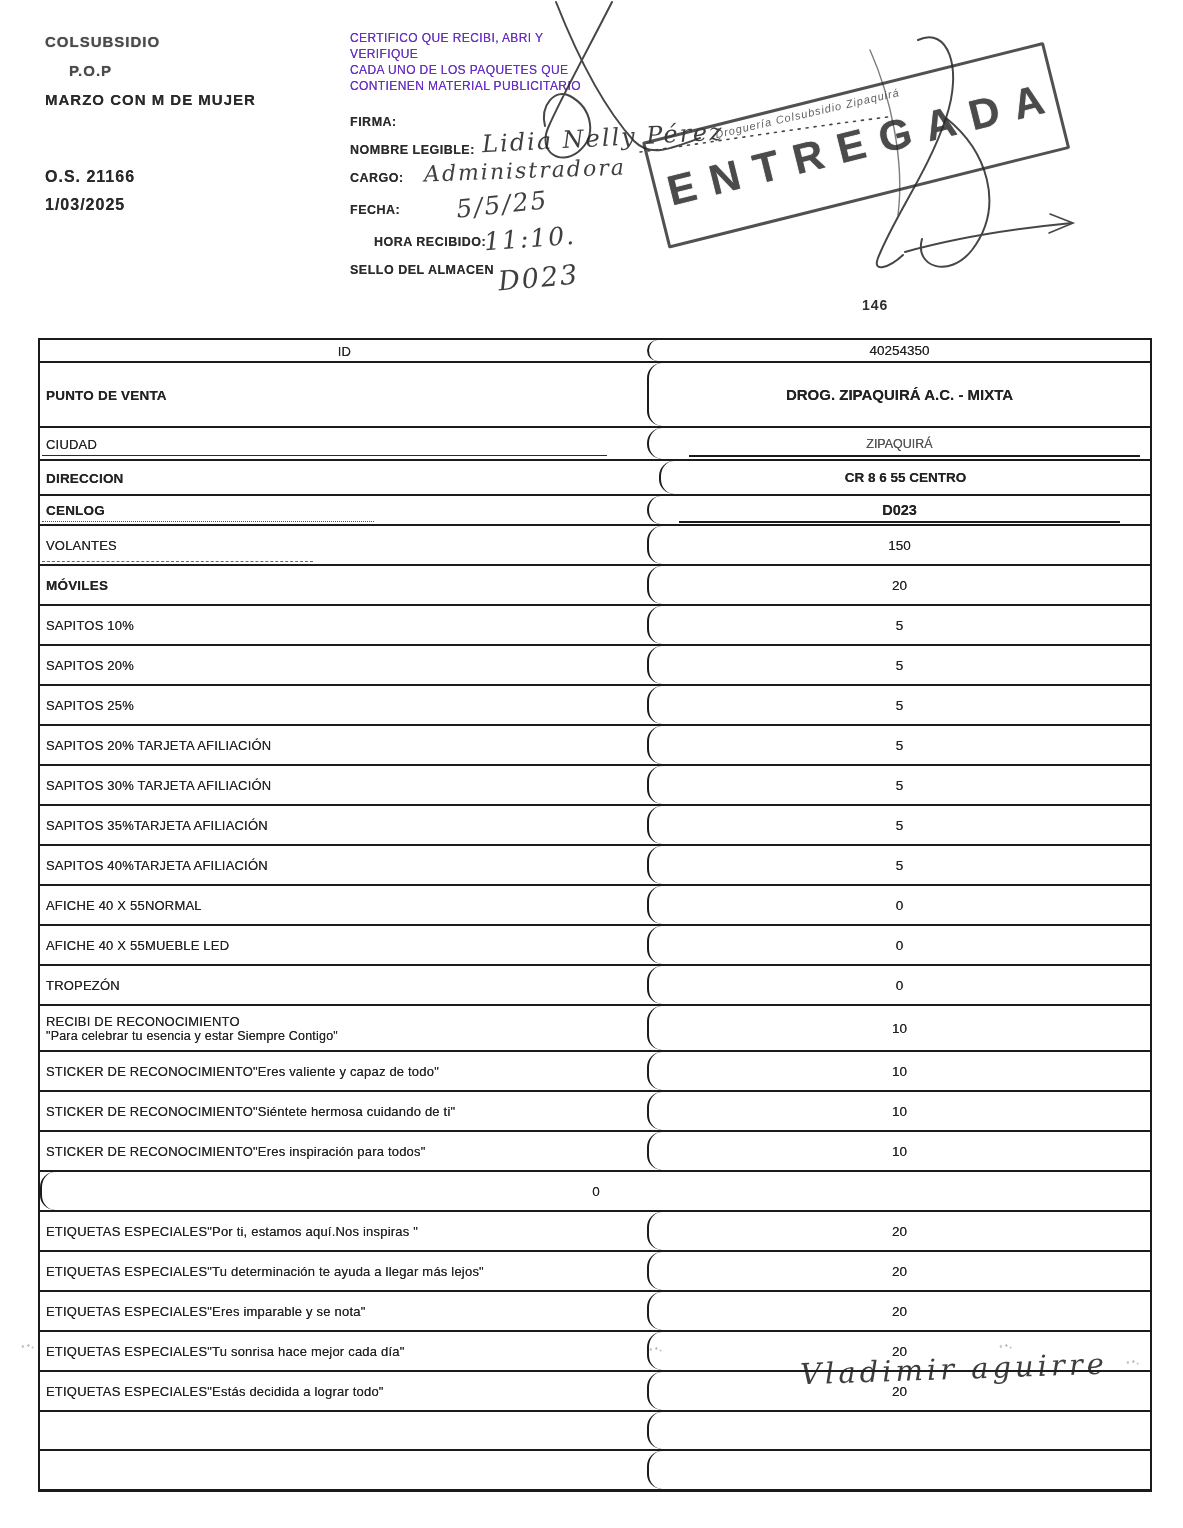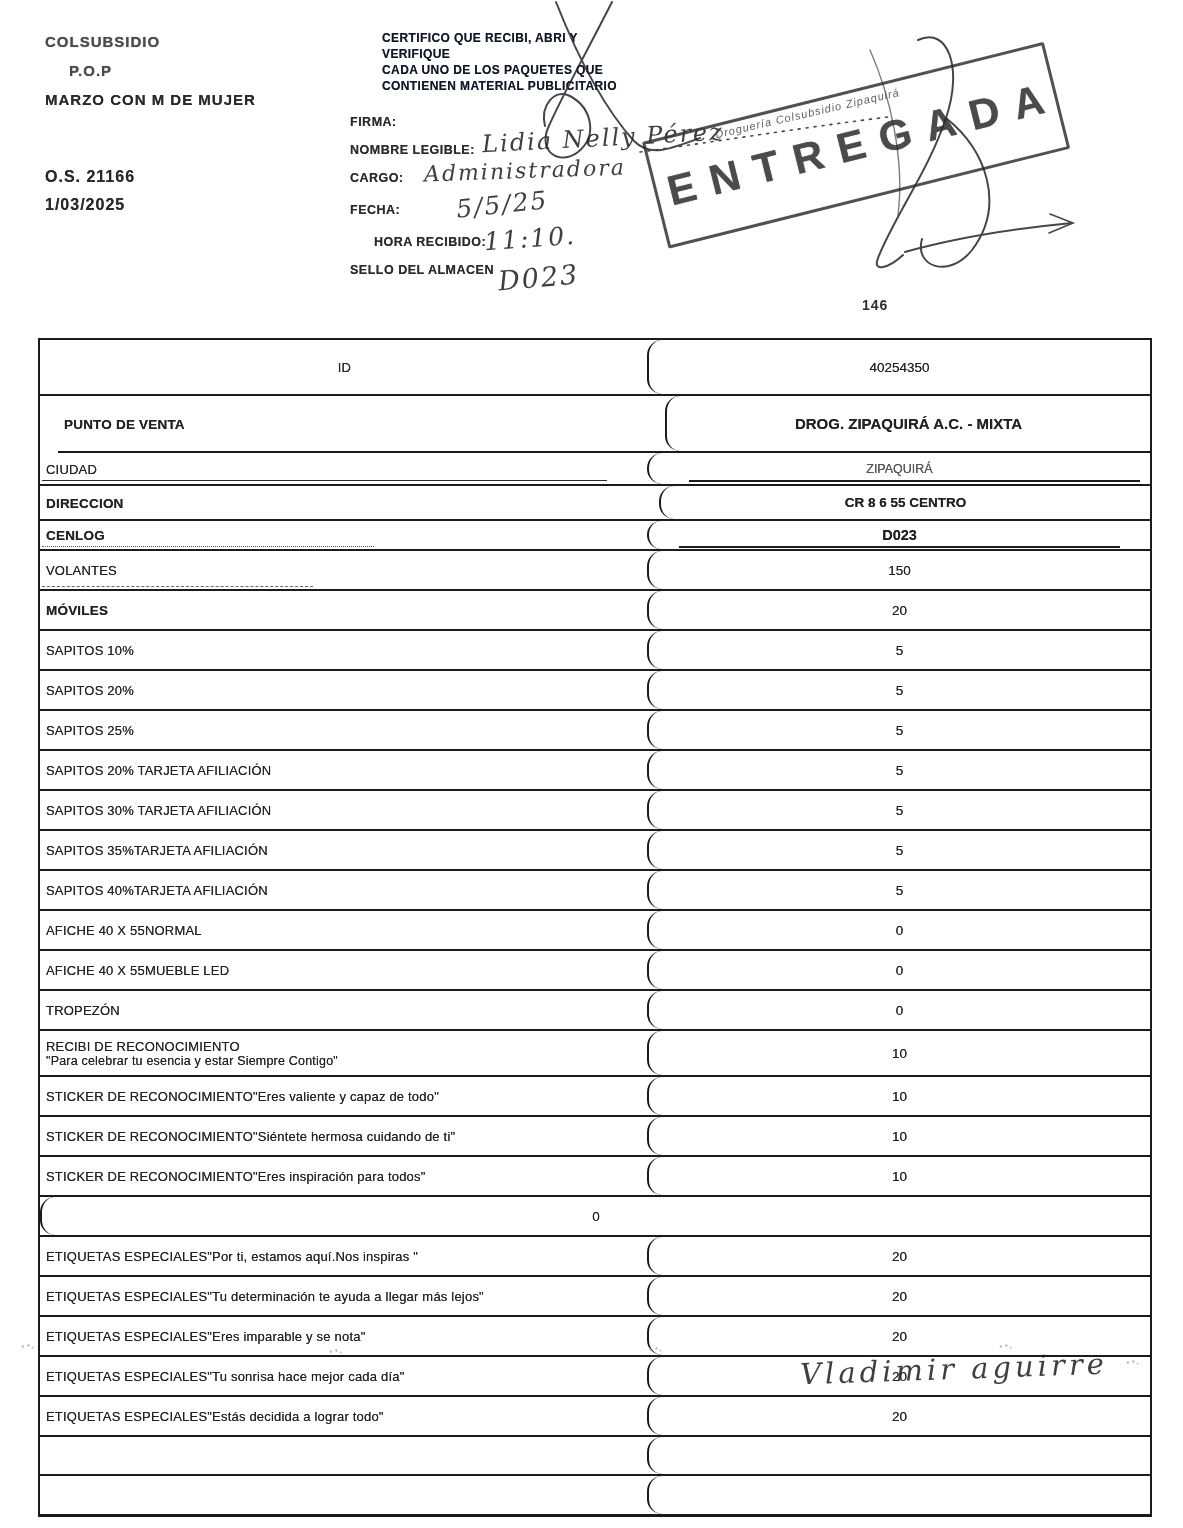--- a/index.html
+++ b/index.html
@@ -7,21 +7,21 @@
     position:relative; width:1183px; height:1528px; margin:0 auto;
     background:#ffffff; overflow:hidden;
     font-family:"Liberation Sans", sans-serif; color:#1c1c1c;
   }
   
   .hl{position:absolute; left:45px; letter-spacing:1px;}
   .hl-noisy{color:#4a4a4a; text-shadow:0 0 1px #777; font-weight:bold; font-size:15px;}
   .hl-bold{font-weight:bold; font-size:15px; color:#2a2a2a; text-shadow:0 0 .5px #555;}
   
   #cert{position:absolute; left:350px; top:30px; width:320px; height:280px; font-size:12px;}
-  .cert-line{font-weight:bold; letter-spacing:.4px; line-height:16px; color:#0f172a; text-shadow:0 0 .5px #666;margin-left:32px;}
+  .cert-line{font-weight:normal; letter-spacing:.4px; line-height:16px; color:#6d28d9; text-shadow:0 0 .5px #666;}
   .cert-field{position:absolute; left:0; font-weight:bold; font-size:12.5px; letter-spacing:.5px; color:#2b2b2b; text-shadow:0 0 .5px #666;}
   
   .hand{
     position:absolute; font-family:"DejaVu Serif", serif; font-style:italic;
     color:#2b2b2b; letter-spacing:2px; white-space:nowrap; opacity:.9;
   }
   
   #stamp{
     position:absolute; left:642px; top:142px; width:408px; height:104px;
     border:3px solid #3a3a3a; border-radius:2px;
@@ -50,23 +50,23 @@
     display:flex; flex-direction:column; justify-content:center;
     font-size:13px; letter-spacing:.2px; color:#222; text-shadow:0 0 .4px #555;
   }
   .tvalue{
     position:relative; flex:1; border-left:2px solid #1b1b1b;
     display:flex; flex-direction:column; align-items:center; justify-content:center;
     font-size:13.5px; color:#222; text-shadow:0 0 .4px #555;border-radius:15px;
   }
   .l2{display:block; font-size:12.5px;}
   
-  .trow:nth-child(1){height:56px;}
+  .trow:nth-child(1){height:23px;}
   .trow:nth-child(1) .tlabel{align-items:center;}
-  .trow:nth-child(2){height:57px;margin-left:18px;}
+  .trow:nth-child(2){height:65px;}
   .trow:nth-child(2) .tlabel, .trow:nth-child(4) .tlabel,
   .trow:nth-child(5) .tlabel, .trow:nth-child(7) .tlabel{font-weight:bold; font-size:13.5px;}
   .trow:nth-child(2) .tvalue{font-weight:bold; font-size:15px;}
   .trow:nth-child(3){height:33px;}
   .trow:nth-child(3) .tvalue{color:#555; font-size:12.5px;}
   .trow:nth-child(3) .tlabel::after{content:""; position:absolute; left:2px; right:40px; bottom:3px; border-bottom:1.5px solid #2a2a2a;}
   .trow:nth-child(3) .tvalue::after{content:""; position:absolute; left:40px; right:10px; bottom:2px; border-bottom:2px solid #1b1b1b;}
   .trow:nth-child(4){height:35px;gap:12px;}
   .trow:nth-child(4) .tvalue{font-weight:bold;}
   .trow:nth-child(5){height:30px;}

